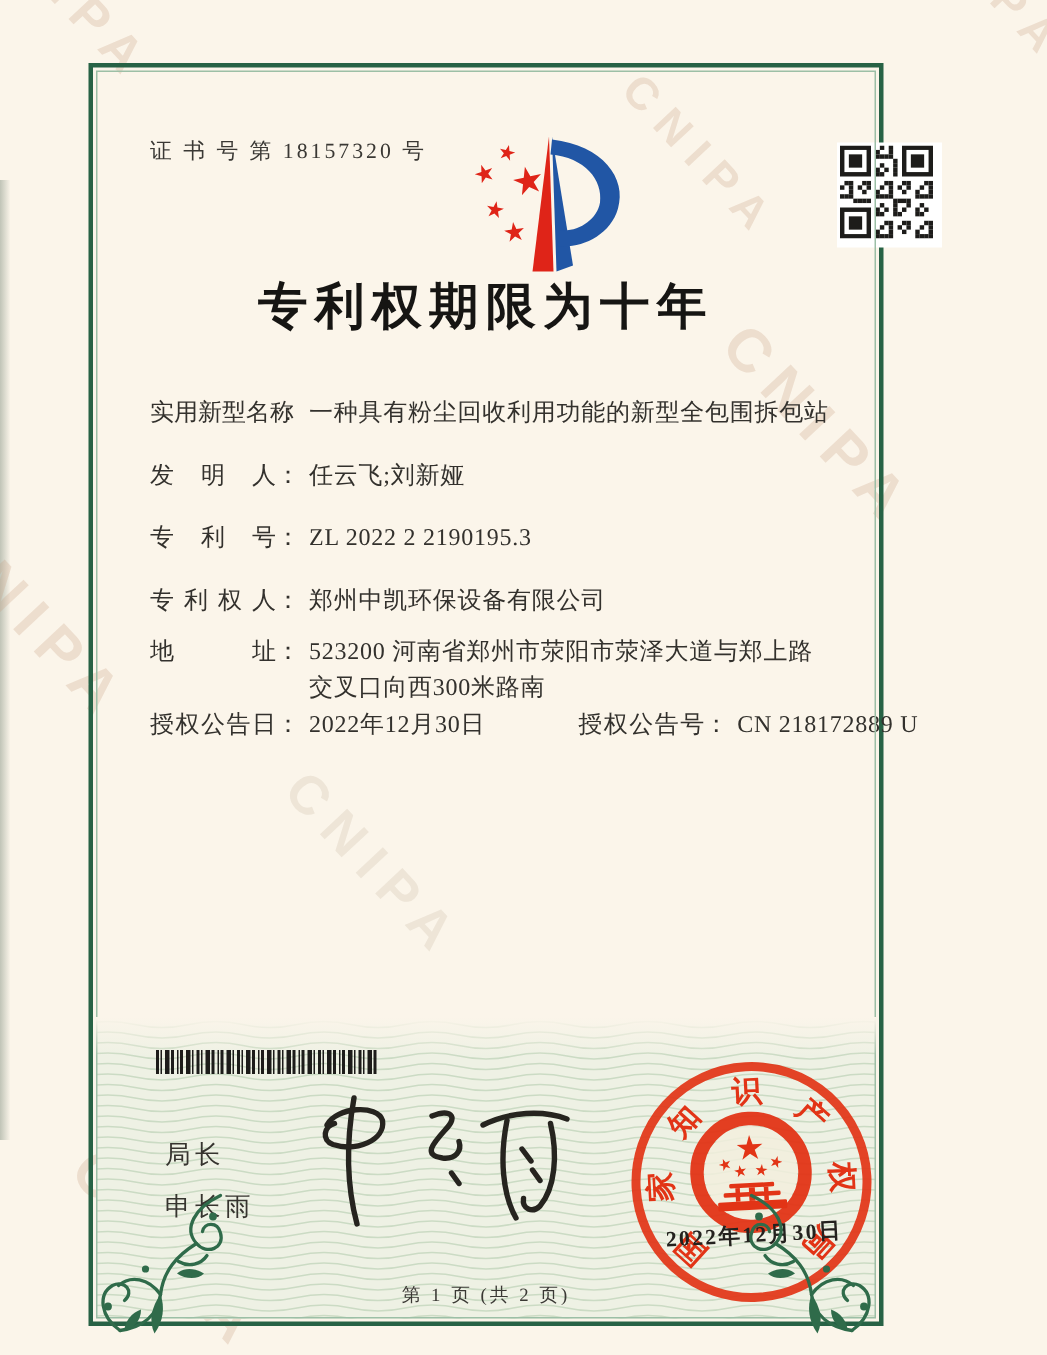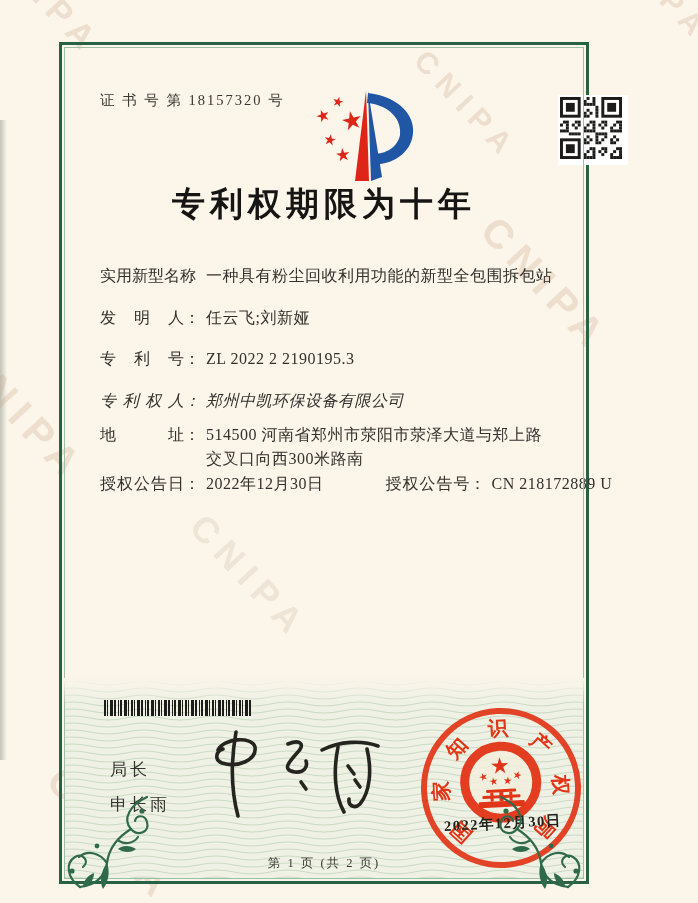--- a/index.html
+++ b/index.html
@@ -33,21 +33,21 @@
   .cert-no{position:absolute;left:38px;top:46px;font-size:14.5px;letter-spacing:2px;color:#3a3834;}
 
   .logo{position:absolute;left:246px;top:40px;width:116px;height:102px;}
   .qr{position:absolute;left:496px;top:50px;width:66px;height:66px;background:#fff;padding:2px;}
 
   .title{position:absolute;left:0;right:0;top:137px;text-align:center;
     font-size:33px;font-weight:700;letter-spacing:5px;color:#161513;}
 
   .fields{position:absolute;left:38px;top:219px;right:26px;font-size:16px;color:#33312d;}
   .f-row{line-height:24px;margin-bottom:17.5px;white-space:nowrap;}
-  .f-row.tight{margin-bottom:10px;font-style:italic;}
+  .f-row.tight{margin-bottom:10px;}
   .f-label{display:inline-block;width:84px;text-align:justify;text-align-last:justify;vertical-align:top;}
   .f-colon{display:inline-block;vertical-align:top;}
   .f-value{display:inline-block;margin-left:6px;vertical-align:top;letter-spacing:.5px;}
   .f-row.addr{white-space:normal;margin-bottom:1px;}
   .f-row.addr .f-value{width:340px;}
   .grant-row{line-height:24px;white-space:nowrap;font-family:Liberation Serif, serif;}
   .grant-gap{display:inline-block;width:62px;}
 
   .paras{position:absolute;left:38px;right:26px;top:494px;
     font-size:13.5px;line-height:23.6px;font-style:italic;color:#353330;}
@@ -245,21 +245,21 @@
     <div class="f-row">
       <span class="f-label">发明人</span><span class="f-colon">：</span><span class="f-value">任云飞;刘新娅</span>
     </div>
     <div class="f-row">
       <span class="f-label">专利号</span><span class="f-colon">：</span><span class="f-value">ZL 2022 2 2190195.3</span>
     </div>
     <div class="f-row tight">
       <span class="f-label">专利权人</span><span class="f-colon">：</span><span class="f-value">郑州中凯环保设备有限公司</span>
     </div>
     <div class="f-row addr">
-      <span class="f-label">地址</span><span class="f-colon">：</span><span class="f-value">514500 河南省郑州市荥阳市荥泽大道与郑上路交叉口向西300米路南</span>
+      <span class="f-label">地址</span><span class="f-colon">：</span><span class="f-value">523200 河南省郑州市荥阳市荥泽大道与郑上路交叉口向西300米路南</span>
     </div>
     <div class="grant-row">
       <span class="f-label">授权公告日</span><span class="f-colon">：</span><span class="f-value">2022年12月30日</span><span class="grant-gap"></span><span class="f-label">授权公告号</span><span class="f-colon">：</span><span class="f-value">CN 218172889 U</span>
     </div>
   </div>
 
   <div class="paras">
   </div>
 
   <div class="bottom-sec">

